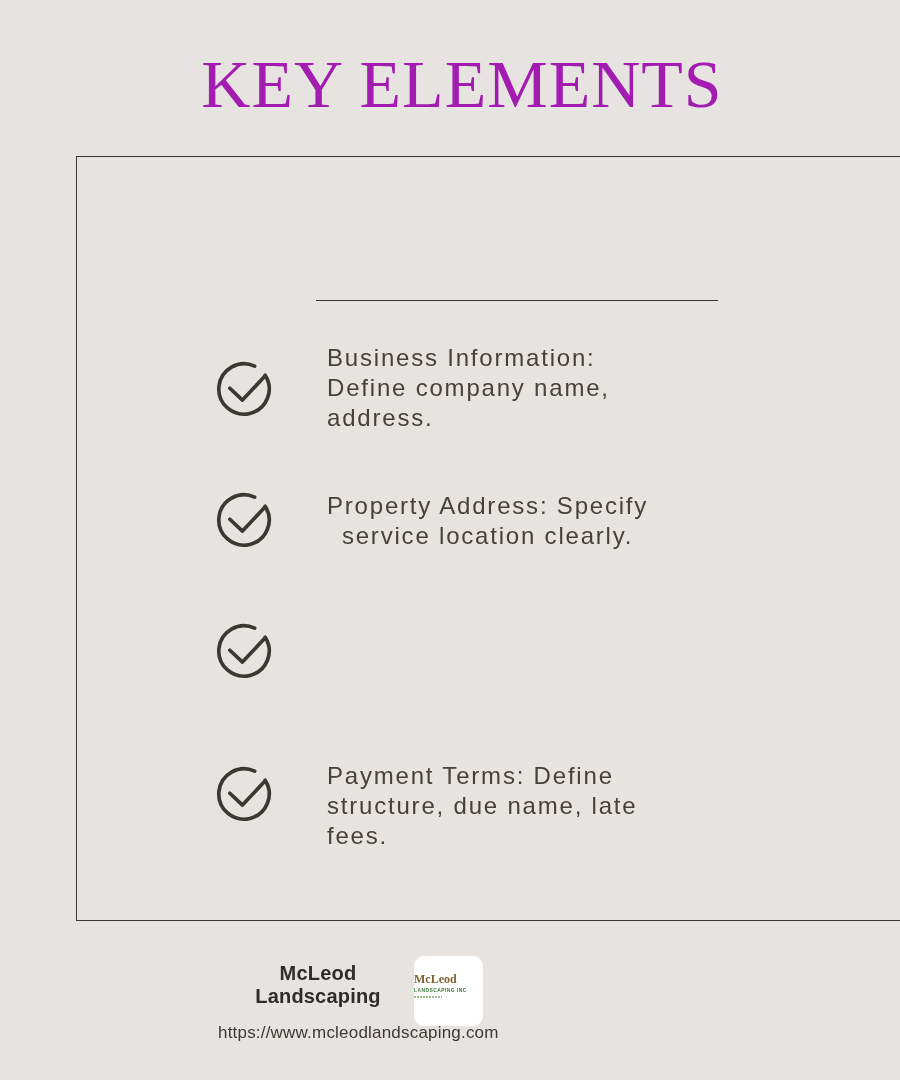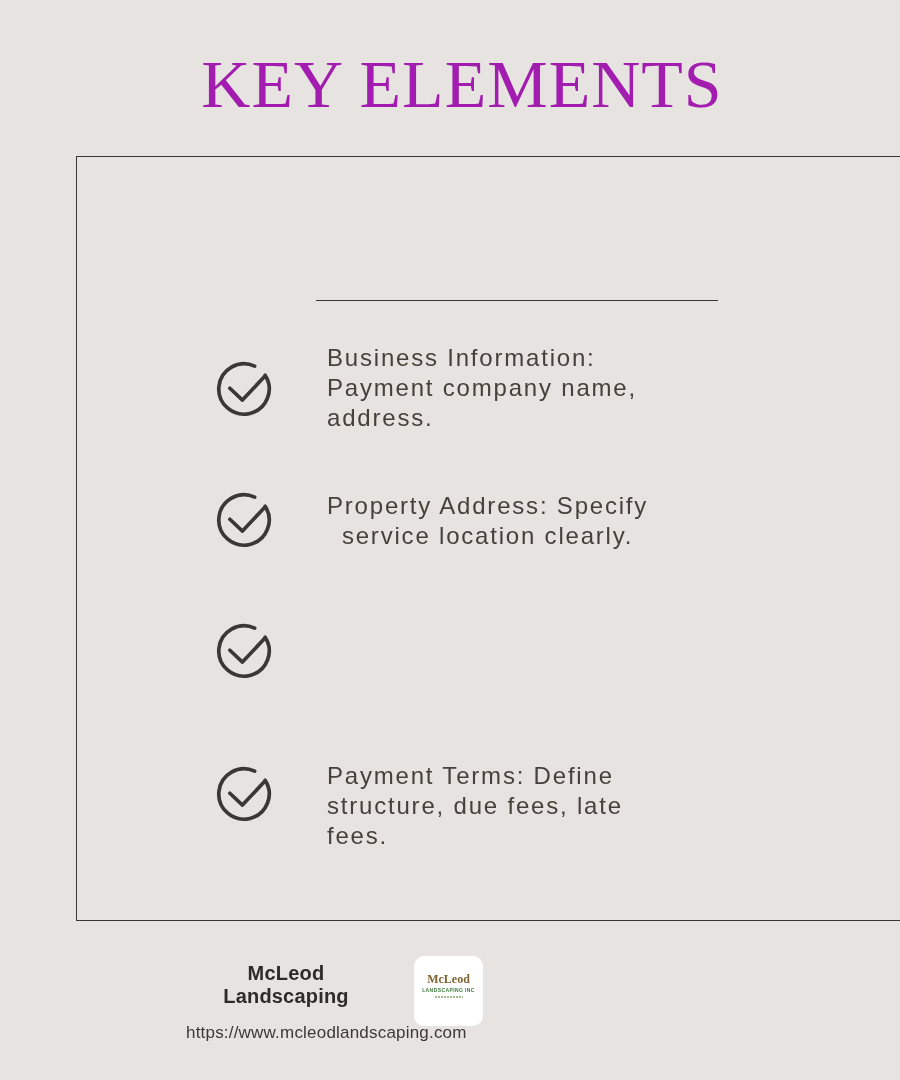--- a/index.html
+++ b/index.html
@@ -66,21 +66,21 @@
     line-height: 30px;
     letter-spacing: 1.8px;
     color: #464139;
   }
   .i1 { top: 186px; }  .i1 .icon { margin-top: 15px; }
   .i2 { top: 334px; text-align: center; }  .i2 .icon { margin-top: -2px; }
   .i3 { top: 470px; }  .i3 .icon { margin-top: -7px; }
   .i4 { top: 604px; }  .i4 .icon { margin-top: 2px; }
   .footer-text {
     position: absolute;
-    left: 186px;
+    left: 218px;
     top: 962px;
     width: 200px;
     text-align: center;
     color: #2e2b28;
   }
   .brand {
     font-size: 20px;
     font-weight: 700;
     letter-spacing: 0.2px;
   }
@@ -93,21 +93,20 @@
   .logo {
     position: absolute;
     left: 414px;
     top: 956px;
     width: 69px;
     height: 70px;
     background: #ffffff;
     border-radius: 10px;
     display: flex;
     flex-direction: column;
-    align-items: center;
     justify-content: flex-start;
     padding-top: 17px;
     box-sizing: border-box;
   }
   .logo-name {
     font-family: "Liberation Serif", serif;
     font-weight: 700;
     font-size: 12px;
     line-height: 12px;
     color: #7d6230;
@@ -140,21 +139,21 @@
 
     <div class="item i1">
       <span class="icon">
         <svg viewBox="0 0 64 64" width="62" height="62" aria-hidden="true">
           <path d="M 43 8.4 A 26 26 0 1 0 53.8 17.8" fill="none" stroke="#3b3733" stroke-width="3.8" stroke-linecap="round"></path>
           <path d="M 17.4 31.2 L 30.4 43.4 L 53.2 19.2" fill="none" stroke="#3b3733" stroke-width="3.8" stroke-linecap="round" stroke-linejoin="round"></path>
         </svg>
       </span>
       <div class="text">
         <div>Business Information:</div>
-        <div>Payment company name,</div>
+        <div>Define company name,</div>
         <div>address.</div>
       </div>
     </div>
 
     <div class="item i2">
       <span class="icon">
         <svg viewBox="0 0 64 64" width="62" height="62" aria-hidden="true">
           <path d="M 43 8.4 A 26 26 0 1 0 53.8 17.8" fill="none" stroke="#3b3733" stroke-width="3.8" stroke-linecap="round"></path>
           <path d="M 17.4 31.2 L 30.4 43.4 L 53.2 19.2" fill="none" stroke="#3b3733" stroke-width="3.8" stroke-linecap="round" stroke-linejoin="round"></path>
         </svg>
@@ -176,21 +175,21 @@
 
     <div class="item i4">
       <span class="icon">
         <svg viewBox="0 0 64 64" width="62" height="62" aria-hidden="true">
           <path d="M 43 8.4 A 26 26 0 1 0 53.8 17.8" fill="none" stroke="#3b3733" stroke-width="3.8" stroke-linecap="round"></path>
           <path d="M 17.4 31.2 L 30.4 43.4 L 53.2 19.2" fill="none" stroke="#3b3733" stroke-width="3.8" stroke-linecap="round" stroke-linejoin="round"></path>
         </svg>
       </span>
       <div class="text">
         <div>Payment Terms: Define</div>
-        <div>structure, due fees, late</div>
+        <div>structure, due name, late</div>
         <div>fees.</div>
       </div>
     </div>
 
   </div>
 
   <div class="footer-text">
     <div class="brand">McLeod Landscaping</div>
     <div class="url">https://www.mcleodlandscaping.com</div>
   </div>

